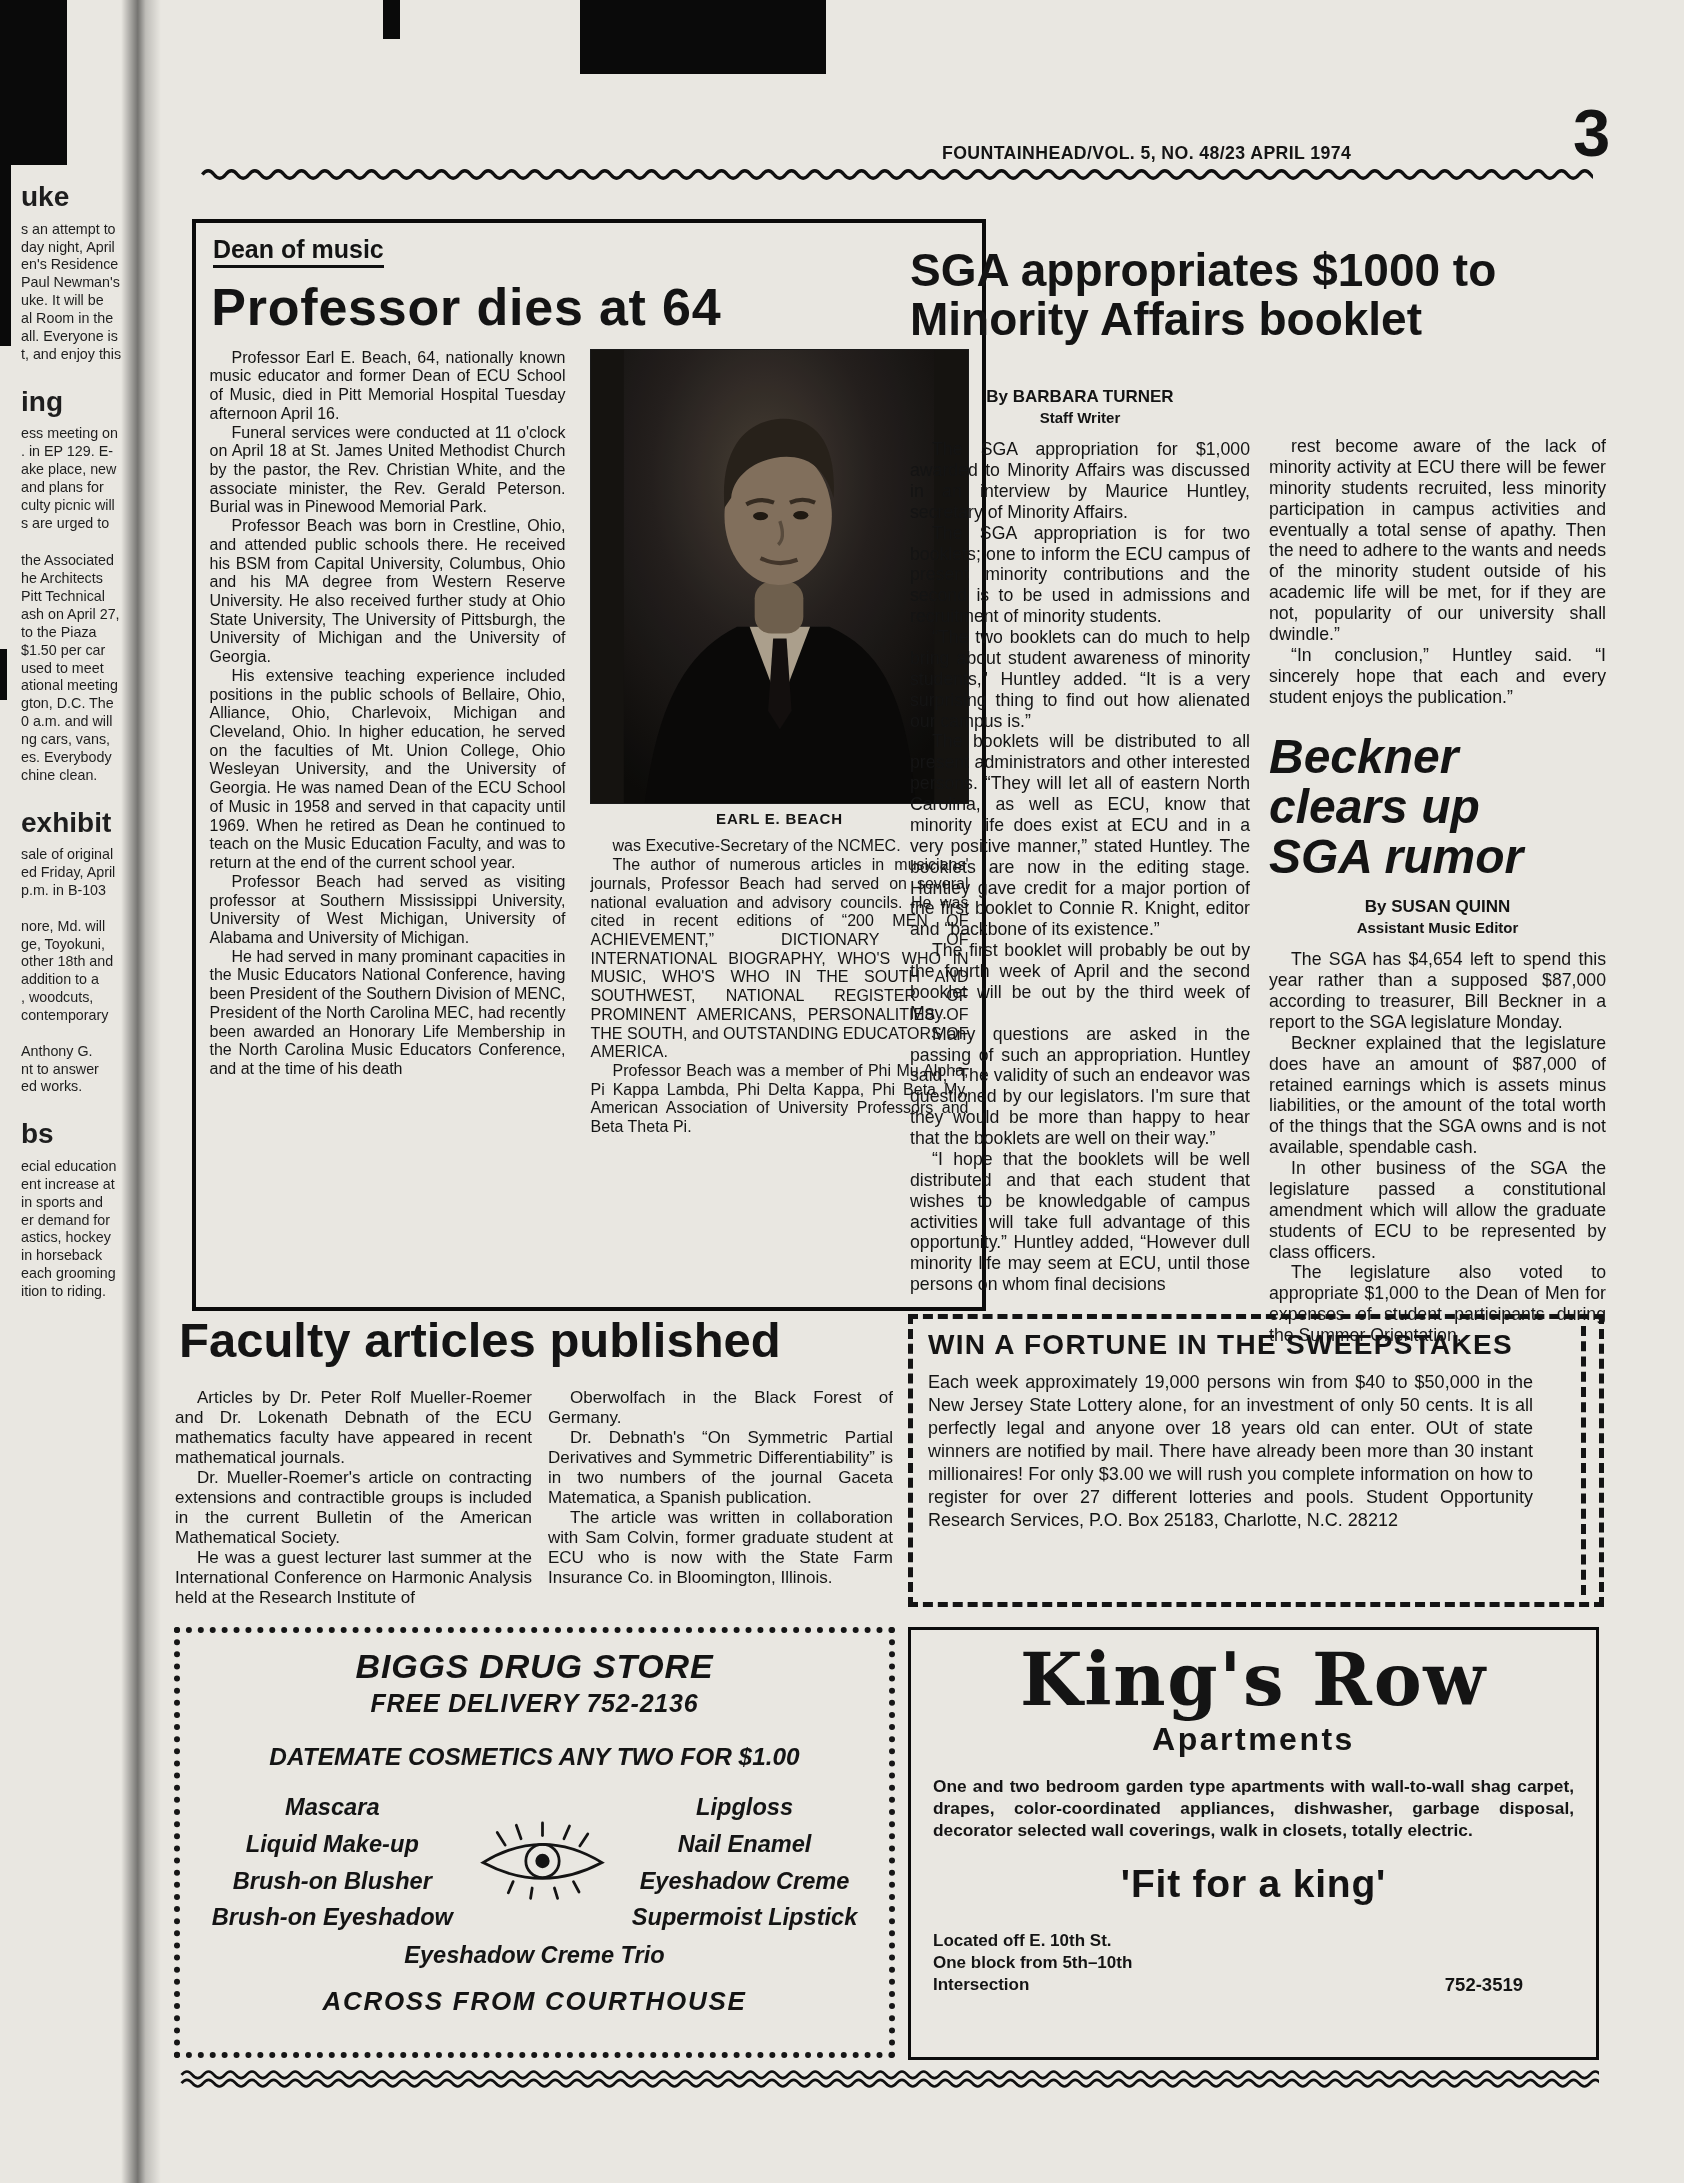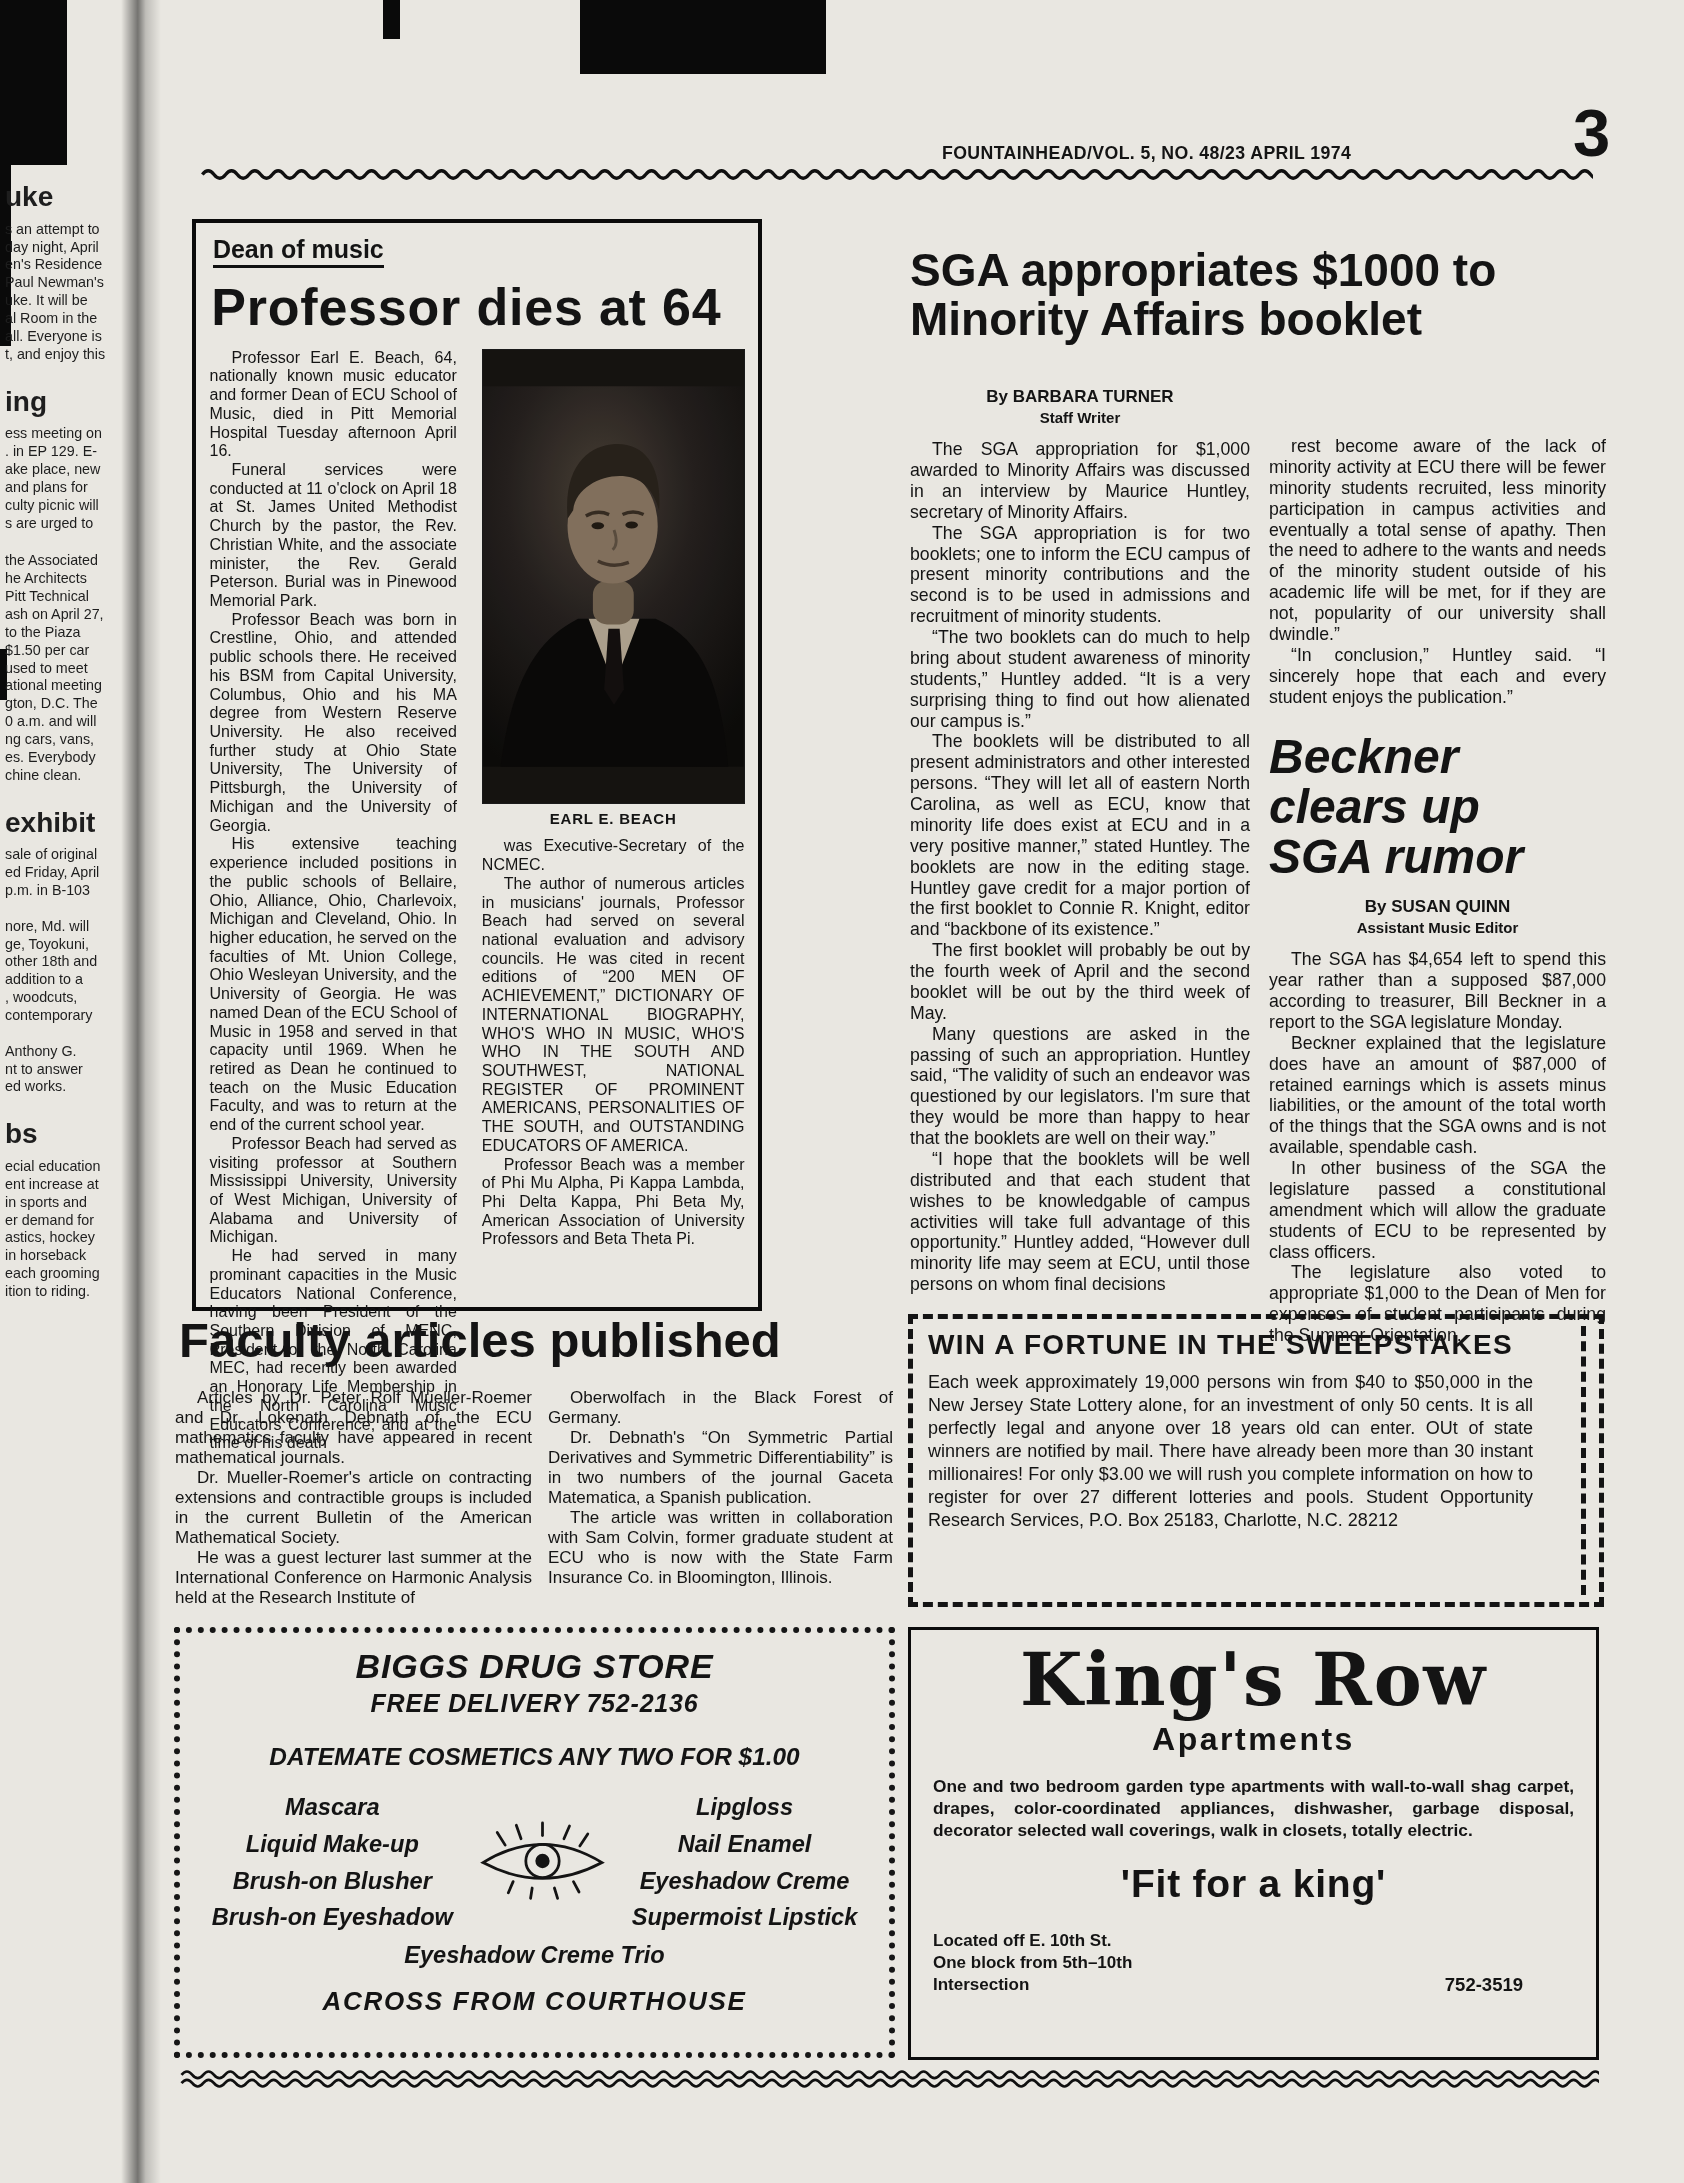--- a/index.html
+++ b/index.html
@@ -9,41 +9,41 @@
     background:#e9e7e1; overflow:hidden;
     font-family:"Liberation Sans", sans-serif; color:#141414;
   }
   .black { position:absolute; background:#0a0a0a; }
   .fold {
     position:absolute; left:121px; top:0; width:40px; height:2183px;
     background:linear-gradient(90deg, rgba(0,0,0,0) 0%, rgba(0,0,0,0.50) 42%, rgba(0,0,0,0.18) 62%, rgba(0,0,0,0) 100%);
   }
   
   .leftstrip {
-    position:absolute; left:0; top:179px; width:125px; padding:0 2.5px 0 5px;
+    position:absolute; left:16px; top:179px; width:125px; padding:0 2.5px 0 5px;
     font-size:14.3px; line-height:1.25; color:#1e1e1e; overflow:hidden; height:1120px;
   }
   .lsb { margin-bottom:20px; }
   .lsb-h { font-size:28px; font-weight:700; margin-bottom:6.7px; }
   .lsb-h:empty { display:none; }
   .lsb-t { white-space:pre-line; }
   
   .masthead { position:absolute; left:942px; top:143px; font-size:17.7px; font-weight:700; letter-spacing:0.4px; }
   .pagenum  { position:absolute; left:1573px; top:94px; font-size:67px; font-weight:700; }
   .rule-top    { position:absolute; left:195px; top:167px; }
   .rule-bottom { position:absolute; left:174px; top:2069px; }
   svg.squiggle path { fill:none; stroke:#101010; }
   
   .bt { text-align:justify; text-indent:22px; }
   .sz19 .bt { font-size:16px; line-height:1.17; }
   .sz20 .bt { font-size:17px; line-height:1.18; }
   .sz21 .bt { font-size:17.7px; line-height:1.18; }
   
   .obitbox {
-    position:absolute; left:192px; top:219px; width:570px; height:1092px;
+    position:absolute; left:192px; top:219px; width:794px; height:1092px;
     border:4.2px solid #0b0b0b; padding:11.8px 13.5px 8.4px;
   }
   .kicker { display:inline-block; font-size:25px; font-weight:700; border-bottom:3.4px solid #101010; padding-bottom:1.7px; margin-left:3.4px; }
   .h-obit { font-size:52px; font-weight:700; letter-spacing:0.8px; margin:8.4px 0 11.8px 1.7px; }
   .obitcols { display:flex; gap:25px; }
   .obitcols .c1 { width:48.5%; }
   .obitcols .c2 { width:51.5%; }
   .photo { width:100%; height:455px; border:0.8px solid #1a1a1a; background:#151310; }
   .photo svg { display:block; width:100%; height:100%; }
   .photocap { text-align:center; font-weight:700; font-size:15px; letter-spacing:0.8px; margin:6.7px 0 10px; }

